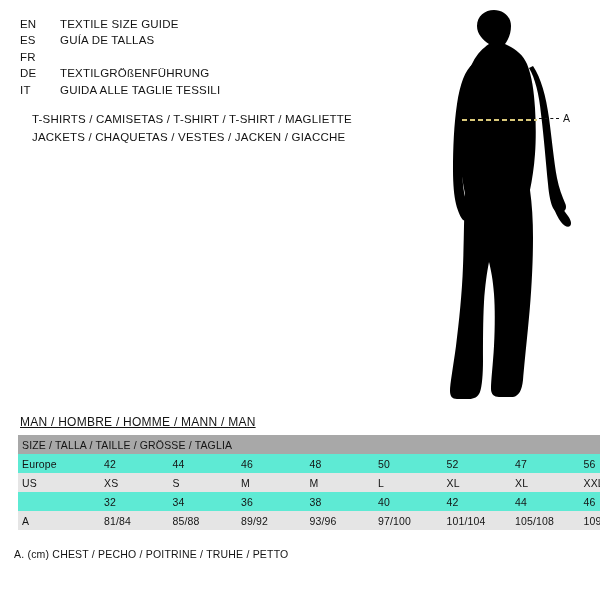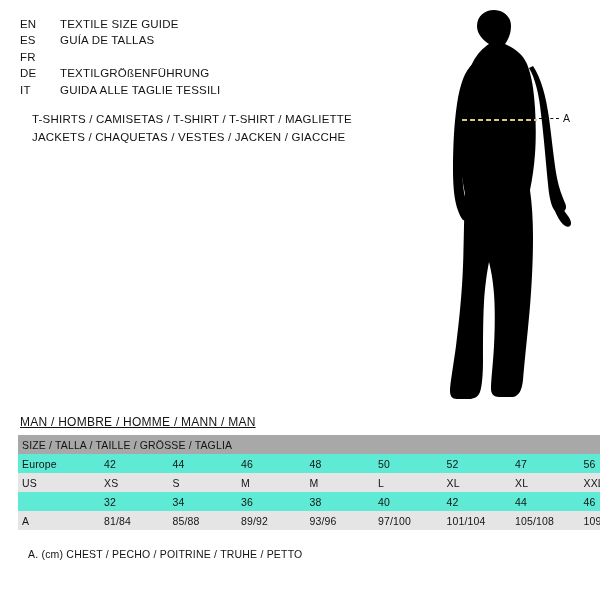--- a/index.html
+++ b/index.html
@@ -124,21 +124,21 @@
     font-size: 10.5px;
   }
   tr.row-light td { background: #5eead4; }
   tr.row-dark td  { background: #e5e5e5; }
 
   .col-0 { width: 82px; }
   .col-n { width: 68.5px; }
 
   .footnote {
     position: absolute;
-    left: 28px;
+    left: 14px;
     top: 548px;
     font-size: 10.5px;
     letter-spacing: 0.2px;
     color: #141414;
   }
 </style>
 </head>
 <body>
 
 <div class="page">

